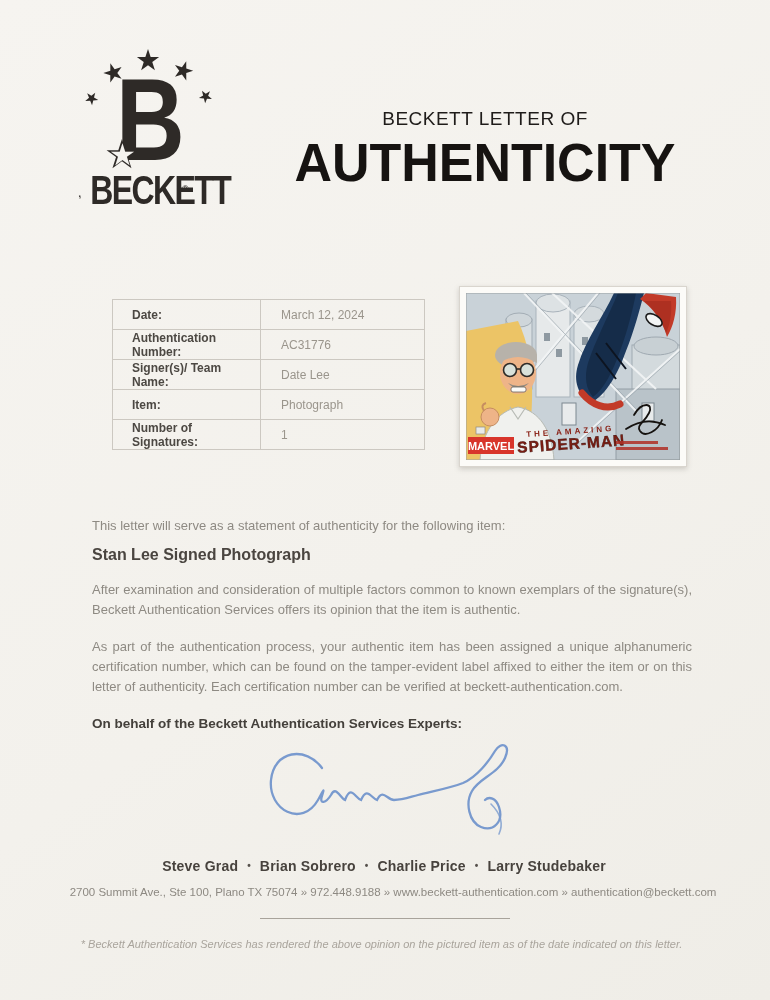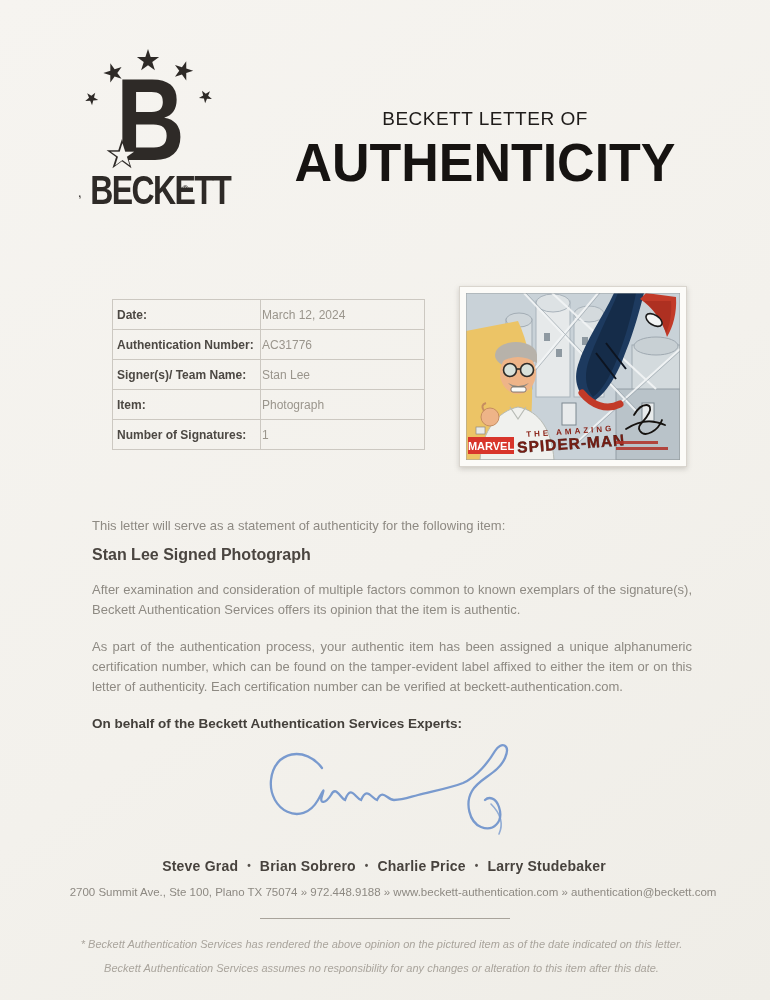--- a/index.html
+++ b/index.html
@@ -33,22 +33,22 @@
   }
   .logo-tick { position:absolute; left:-1px; top:158px; font-size:14px; color:#2e2a27; transform:rotate(-12deg); }
   
   .title-block { position:absolute; left:270px; top:108px; width:430px; text-align:center; }
   .title-line1 { font-size:19px; font-weight:500; letter-spacing:.5px; color:#1f1c1a; white-space:nowrap; }
   .title-line2 { font-size:53px; font-weight:bold; letter-spacing:0px; color:#161311; margin-top:2px;
                  transform:scaleX(.98); transform-origin:center; white-space:nowrap; }
   
   .details { position:absolute; left:112px; top:299px; width:313px; border-collapse:collapse; table-layout:fixed; }
   .details td { border:1px solid #ccc8c1; height:30px; font-size:12px; vertical-align:middle; }
-  .details td.lbl { width:148px; padding-left:4px; font-weight:bold; color:#4c4843;margin-top:24px; }
-  .details td.val { padding-left:1px; color:#9a958c; }
+  .details td.lbl { width:148px; padding-left:19px; font-weight:bold; color:#4c4843;margin-top:24px; }
+  .details td.val { padding-left:20px; color:#9a958c; }
   
   .photo {
     position:absolute; left:459px; top:286px; width:228px; height:181px;
     background:#fcfbf8; border:1px solid #d9d5ce; box-shadow:0 2px 5px rgba(90,85,75,.25);
     padding:6px;
   }
   .photo svg { display:block; width:214px; height:167px; }
   
   .body-text { position:absolute; left:92px; width:600px; color:#8e8a83; font-size:13px; line-height:1.55; }
   .intro { top:516px; }
@@ -102,21 +102,21 @@
         <tr>
       <td class="lbl">Date:</td>
       <td class="val">March 12, 2024</td>
     </tr>
     <tr>
       <td class="lbl">Authentication Number:</td>
       <td class="val">AC31776</td>
     </tr>
     <tr>
       <td class="lbl">Signer(s)/ Team Name:</td>
-      <td class="val">Stan Lee</td>
+      <td class="val">Date Lee</td>
     </tr>
     <tr>
       <td class="lbl">Item:</td>
       <td class="val">Photograph</td>
     </tr>
     <tr>
       <td class="lbl">Number of Signatures:</td>
       <td class="val">1</td>
     </tr>
   </tbody>
@@ -226,15 +226,14 @@
 
   <div class="experts">
     <span>Steve Grad</span><span class="sep">•</span><span>Brian Sobrero</span><span class="sep">•</span><span>Charlie Price</span><span class="sep">•</span><span>Larry Studebaker</span>
   </div>
 
   <div class="contact">2700 Summit Ave., Ste 100, Plano TX 75074 » 972.448.9188 » www.beckett-authentication.com » authentication@beckett.com</div>
 
   <div class="footer-rule"></div>
 
   <div class="disc disc1">* Beckett Authentication Services has rendered the above opinion on the pictured item as of the date indicated on this letter.</div>
-  <div class="disc disc2">Beckett Authentication Services assumes no responsibility for any changes or alteration to this item after this date.</div>
 
 </div>
 
 </body></html>

